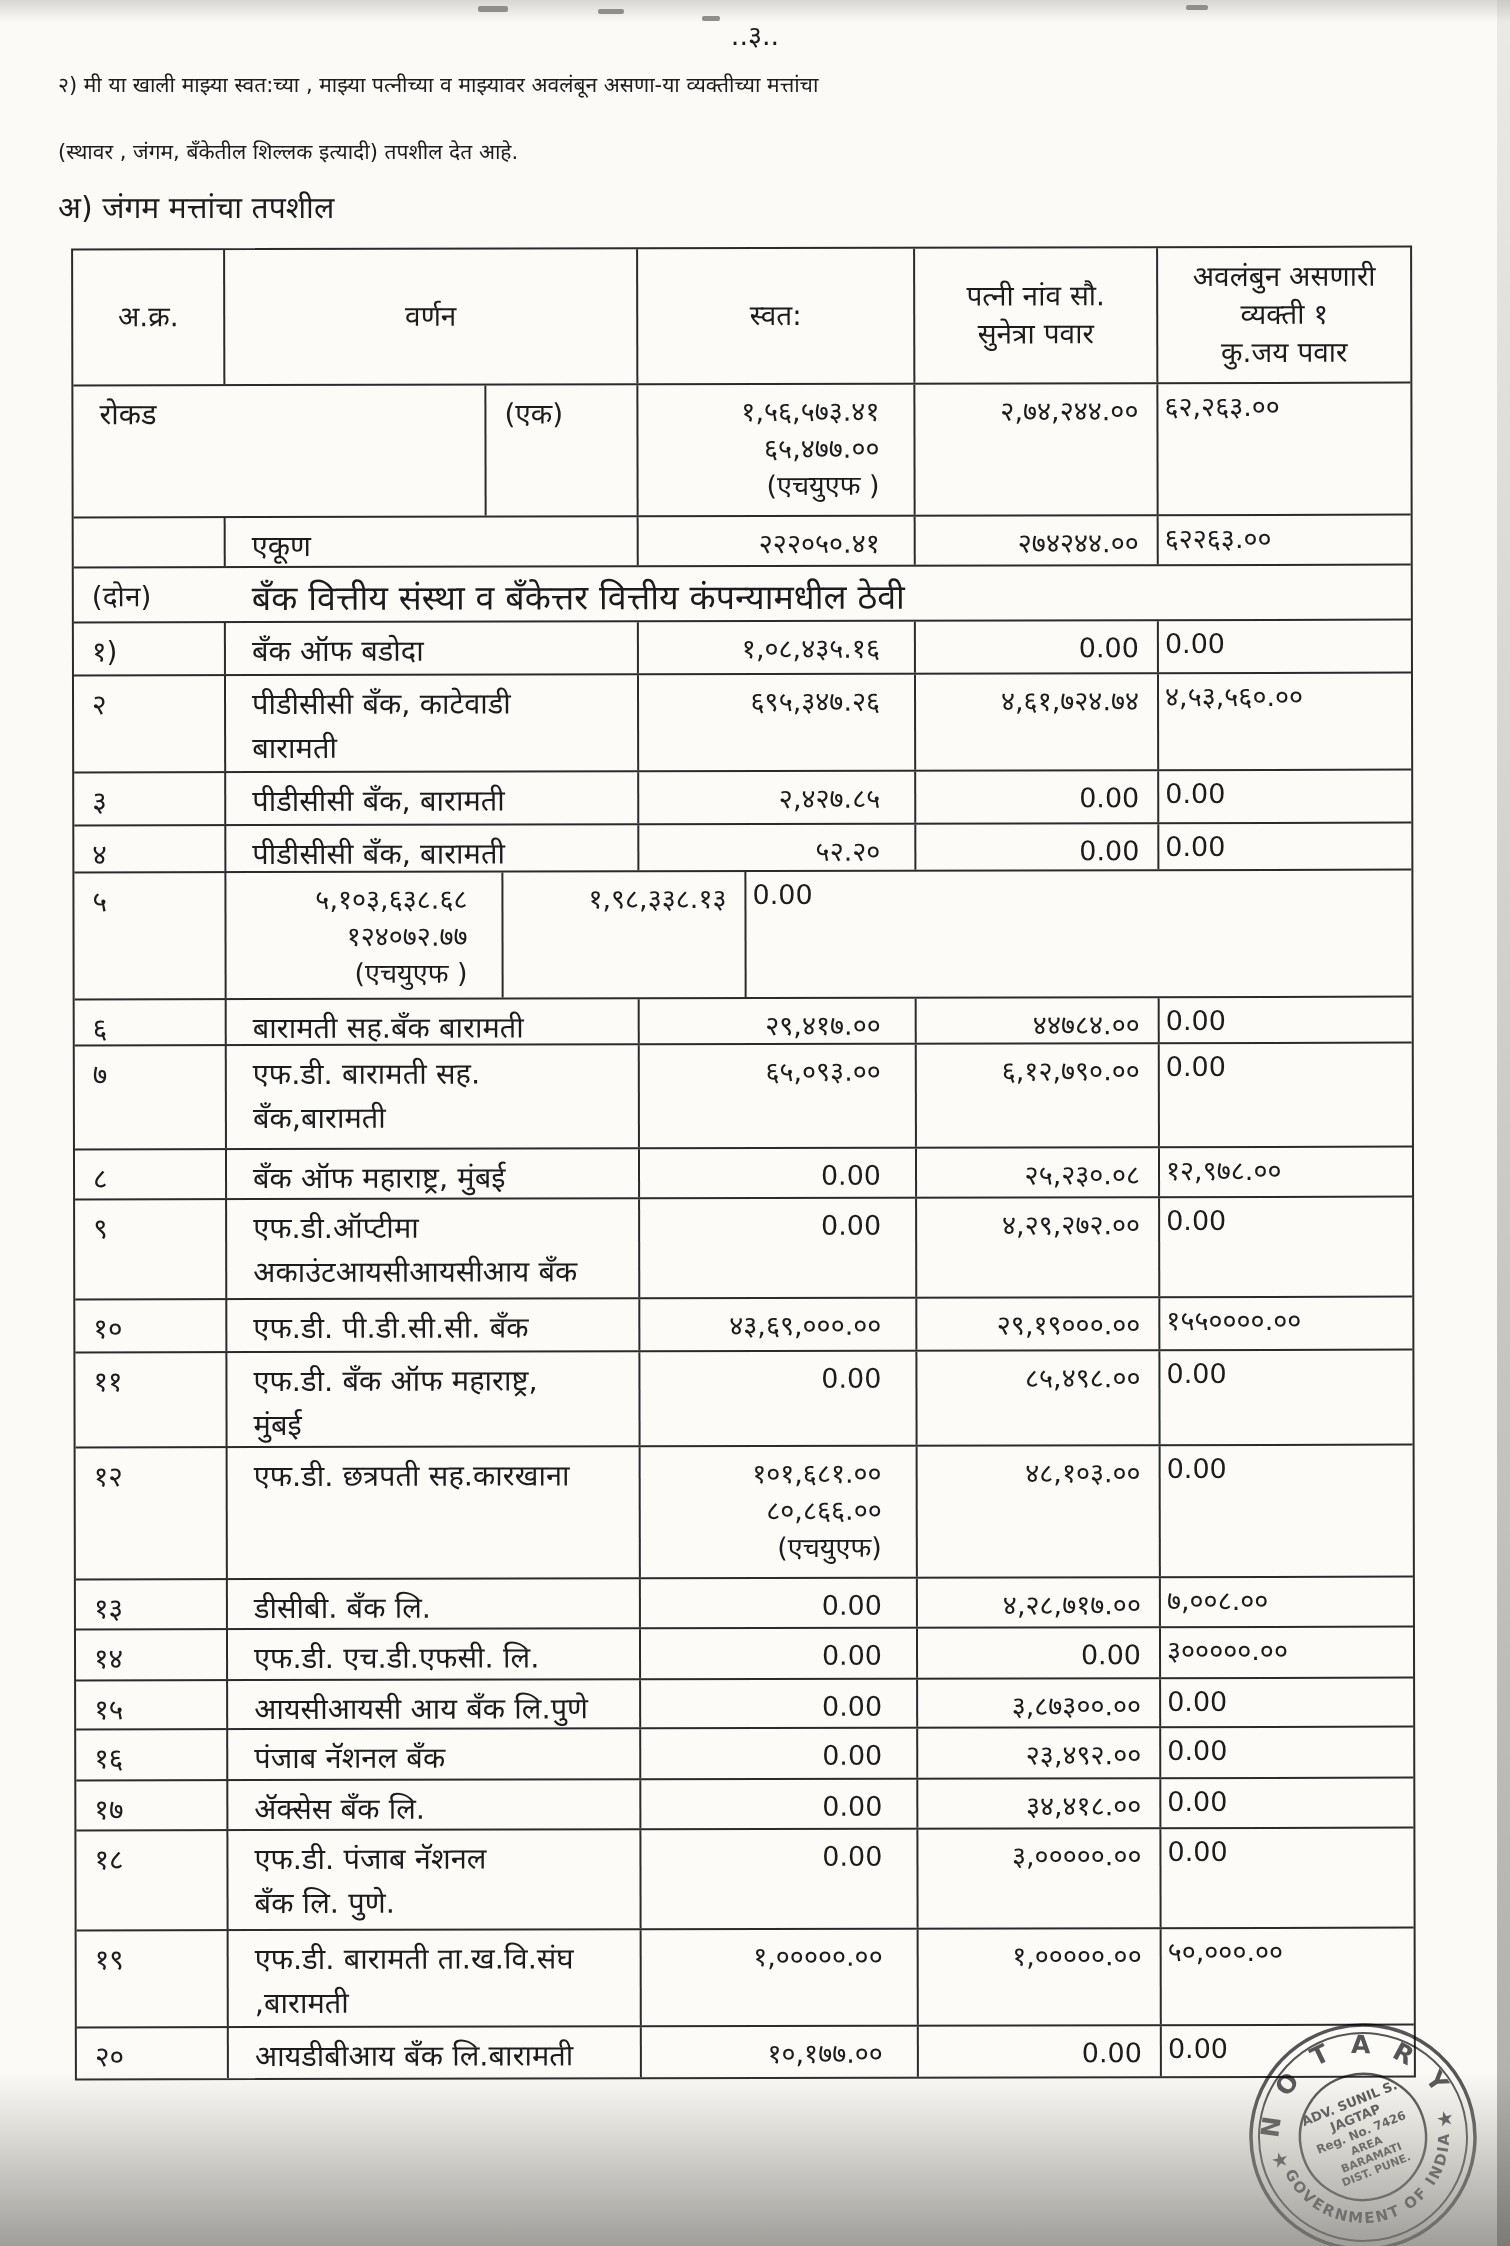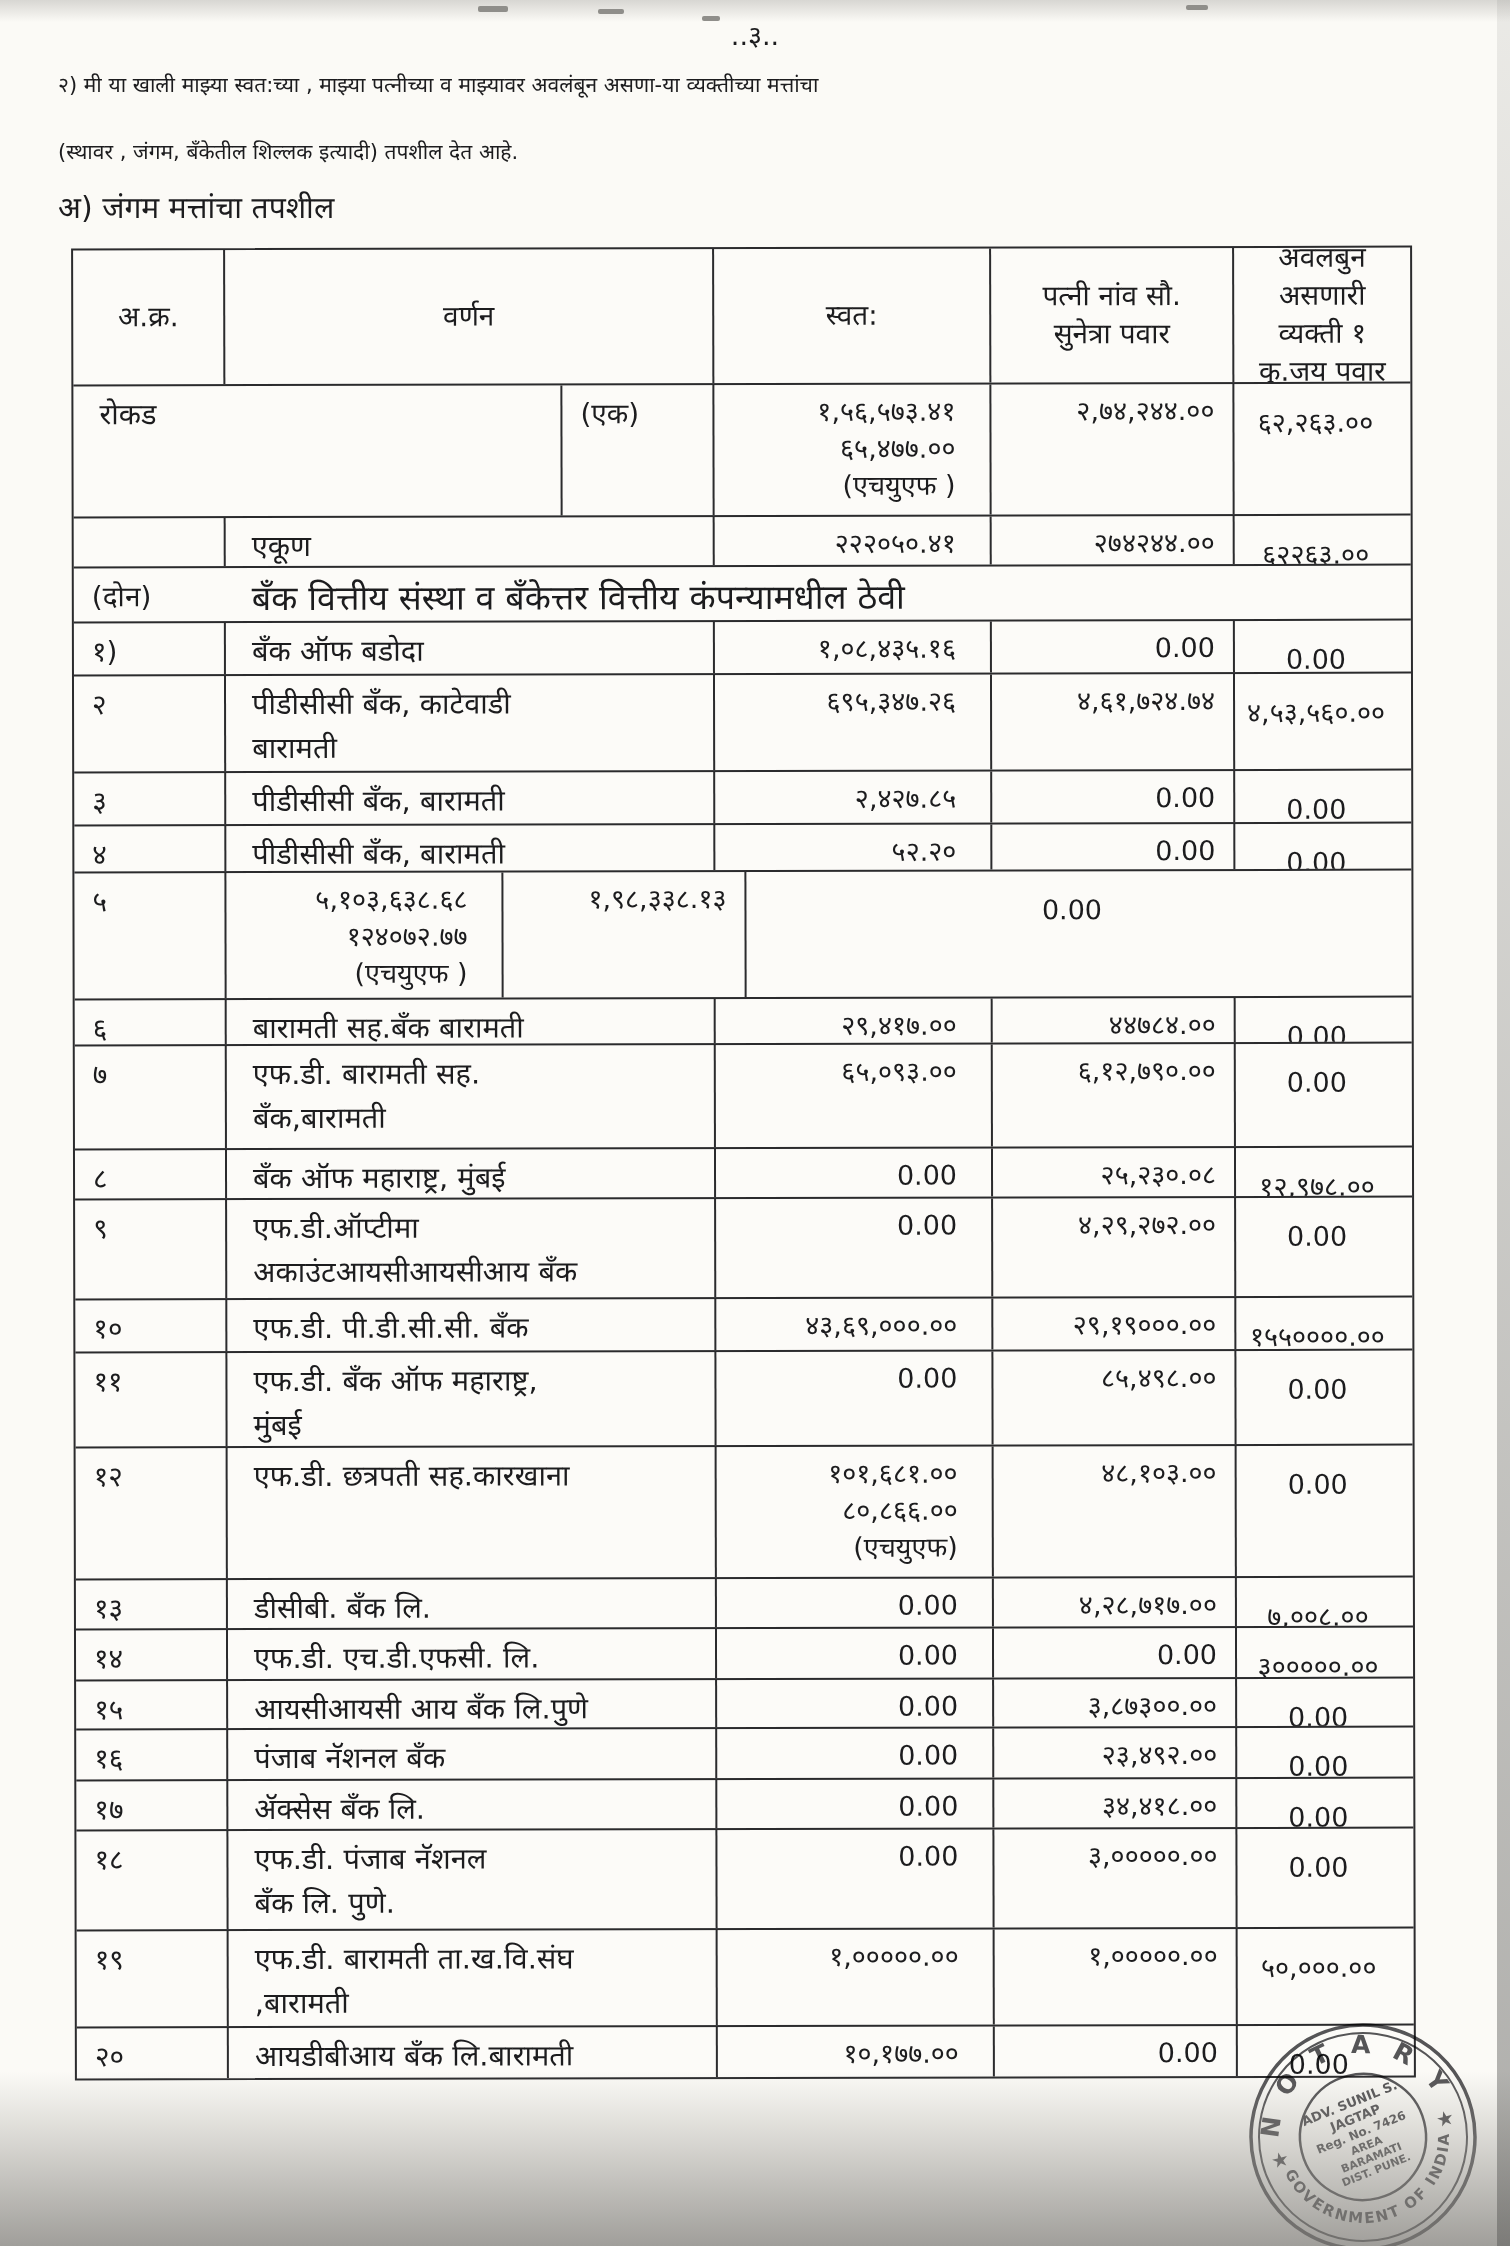--- a/index.html
+++ b/index.html
@@ -22,24 +22,24 @@
   .intro{position:absolute;left:58px;top:52px;width:1420px;font-size:21px;line-height:67px;white-space:pre-line;}
   .subhead{position:absolute;left:58px;top:186px;width:900px;font-size:30px;}
   
   .dtable{position:absolute;left:73px;top:247px;width:1341px;border:2.5px solid #2b2b2d;
     box-sizing:border-box;transform:rotate(-0.12deg);background:rgba(255,255,255,.25);}
   .row{display:flex;box-sizing:border-box;border-bottom:2px solid #2b2b2d;}
   .row:last-child{border-bottom:none;}
   .cell{box-sizing:border-box;border-right:2px solid #2b2b2d;white-space:pre-line;overflow:hidden;}
   .cell:last-child{border-right:none;}
   .c1{width:152px;padding:8px 6px 0 18px;font-size:28px;}
-  .c2{width:489px;padding:6px 6px 0 26px;font-size:29px;line-height:44px;}
+  .c2{width:413px;padding:6px 6px 0 26px;font-size:29px;line-height:44px;}
   .c3{width:277px;padding:8px 34px 0 6px;font-size:27px;text-align:right;line-height:37px;}
   .c4{width:243px;padding:8px 18px 0 6px;font-size:27px;text-align:right;line-height:37px;}
-  .c5{flex:1;padding:20px 20px 0 6px;font-size:27px;text-align:center;line-height:37px;}
+  .c5{flex:1;padding:4px 20px 0 6px;font-size:27px;text-align:left;line-height:37px;}
   .hrow .cell{display:flex;align-items:center;justify-content:center;text-align:center;
     font-size:28px;line-height:38px;padding:4px 4px;}
   .section-title{flex:1;font-size:34px;padding:6px 6px 0 26px;white-space:pre-line;}
   
   .stamp{position:absolute;left:1238px;top:2012px;width:250px;height:250px;
     opacity:.85;mix-blend-mode:multiply;transform:rotate(-14deg);}
   .stamp text{fill:#38383b;font-family:"DejaVu Sans","Liberation Sans",sans-serif;font-weight:bold;}
 </style>
 </head>
 <body>

